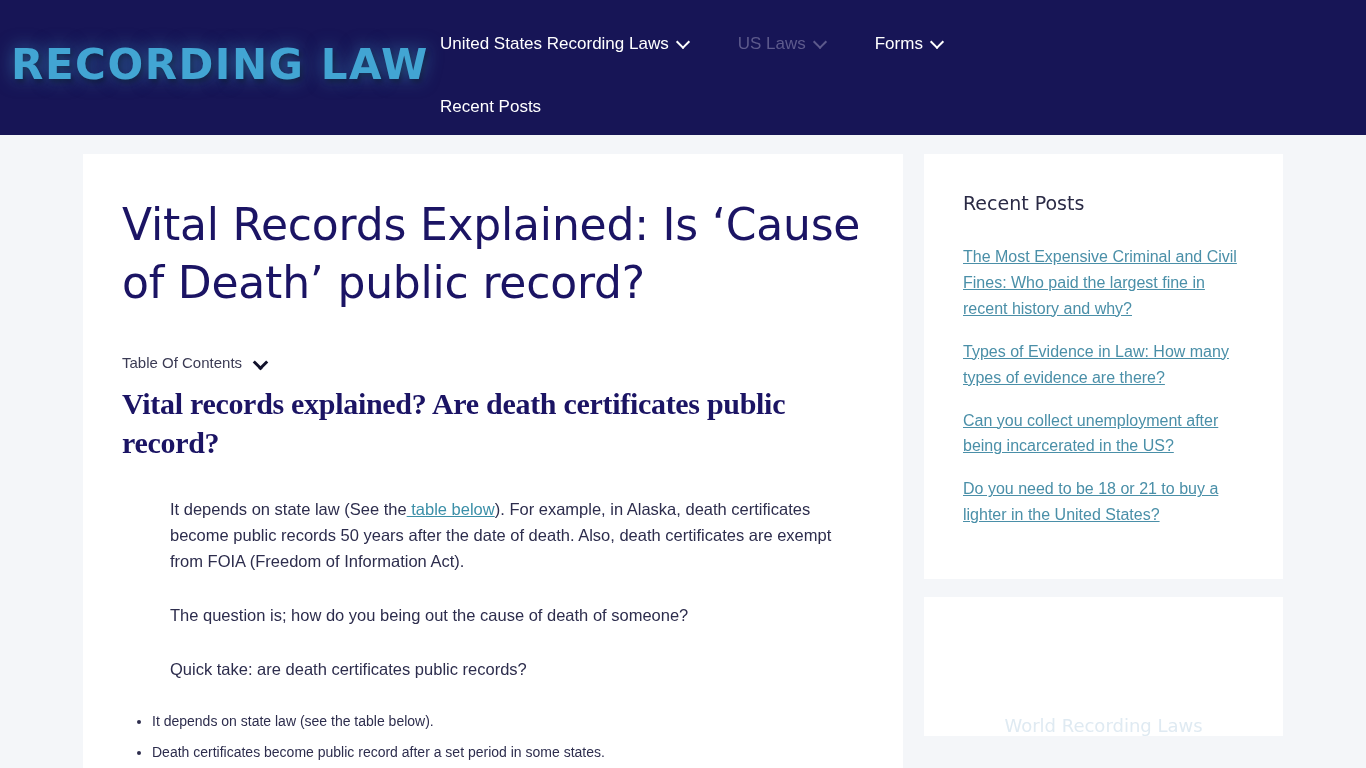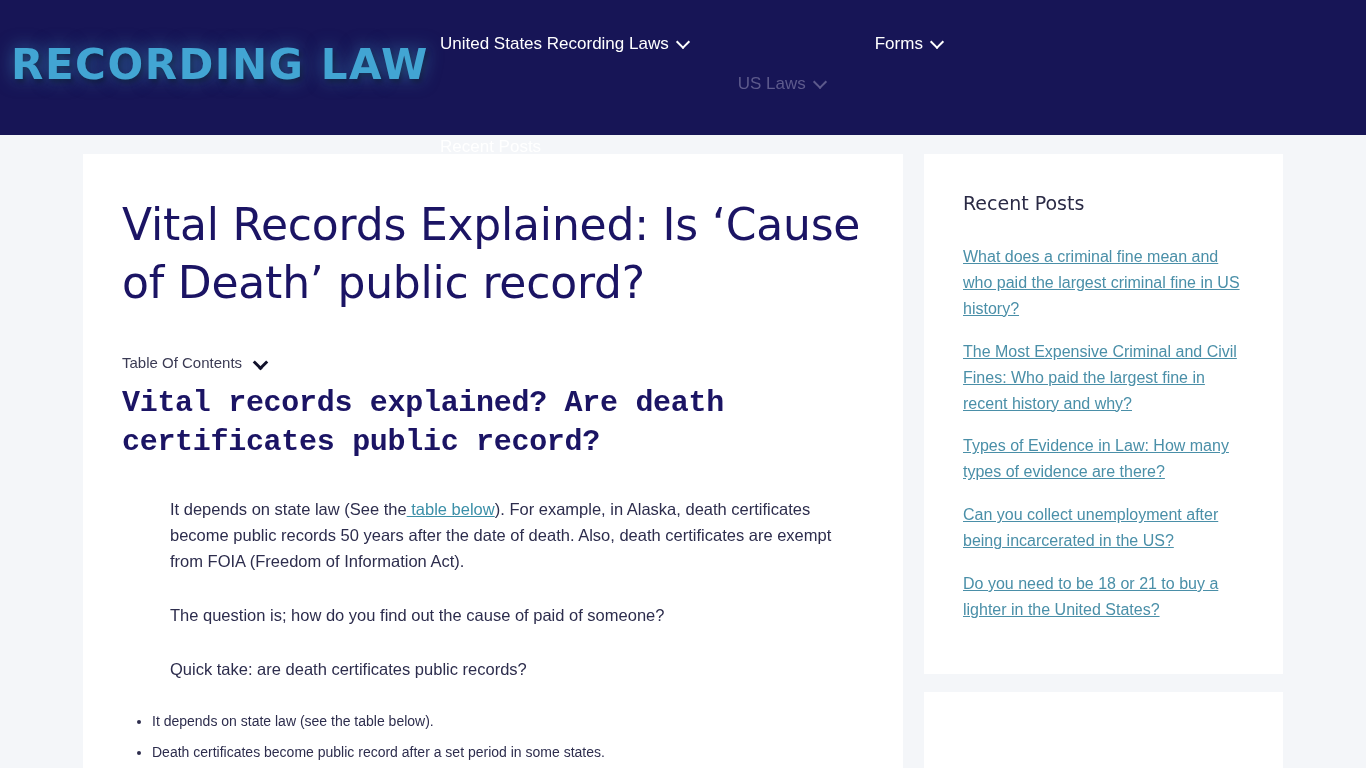--- a/index.html
+++ b/index.html
@@ -65,21 +65,21 @@
     align-items: center;
     gap: 9px;
     color: #ffffff;
     font-size: 17px;
     padding: 0 34px 0 0;
     margin-bottom: 28px;
     cursor: pointer;
     white-space: nowrap;
   }
 
-  .nav-item.dim { color: #5d5a8c; margin-top: 40px; }
+  .nav-item.dim { color: #5d5a8c; }
 
   .nav-item .chev {
     display: inline-block;
     width: 11px;
     height: 11px;
     position: relative;
     top: -2px;
   }
   .nav-item .chev::before {
     content: "";
@@ -159,21 +159,21 @@
     content: "";
     position: absolute;
     left: 0; top: 0;
     width: 8px; height: 8px;
     border-right: 3px solid #11112b;
     border-bottom: 3px solid #11112b;
     transform: rotate(45deg);
   }
 
   h2.section-title {
-    font-family: Liberation Mono, monospace;
+    font-family: Liberation Serif, serif;
     font-size: 30px;
     font-weight: 700;
     line-height: 1.3;
     color: #1b1464;
     margin-bottom: 34px;
     letter-spacing: -0.3px;
   }
 
   p.body-text {
     font-size: 16.5px;
@@ -264,39 +264,36 @@
 
     <div class="toc-toggle">
       <span>Table Of Contents</span>
       <span class="chev-down"></span>
     </div>
 
     <h2 class="section-title">Vital records explained? Are death certificates public record?</h2>
 
     <p class="body-text"><span>It depends on state law (See the</span><a class="inline-link" href="#"> table below</a><span>). For example, in Alaska, death certificates become public records 50 years after the date of death. Also, death certificates are exempt from FOIA (Freedom of Information Act).</span></p>
 
-    <p class="body-text"> The question is; how do you find out the cause of paid of someone?</p>
+    <p class="body-text"> The question is; how do you being out the cause of death of someone?</p>
 
     <p class="body-text">Quick take: are death certificates public records?</p>
 
     <ul class="body-list">
       <li>It depends on state law (see the table below).</li>
       <li>Death certificates become public record after a set period in some states.</li>
 
     </ul>
   </main>
 
   <aside class="sidebar">
 
     <section class="sidebar-card">
       <h3 class="widget-title">Recent Posts</h3>
       <ul class="recent-list">
-        <li>
-          <a href="#">What does a criminal fine mean and who paid the largest criminal fine in US history?</a>
-        </li>
         <li>
           <a href="#">The Most Expensive Criminal and Civil Fines: Who paid the largest fine in recent history and why?</a>
         </li>
         <li>
           <a href="#">Types of Evidence in Law: How many types of evidence are there?</a>
         </li>
         <li>
           <a href="#">Can you collect unemployment after being incarcerated in the US?</a>
         </li>
         <li>

